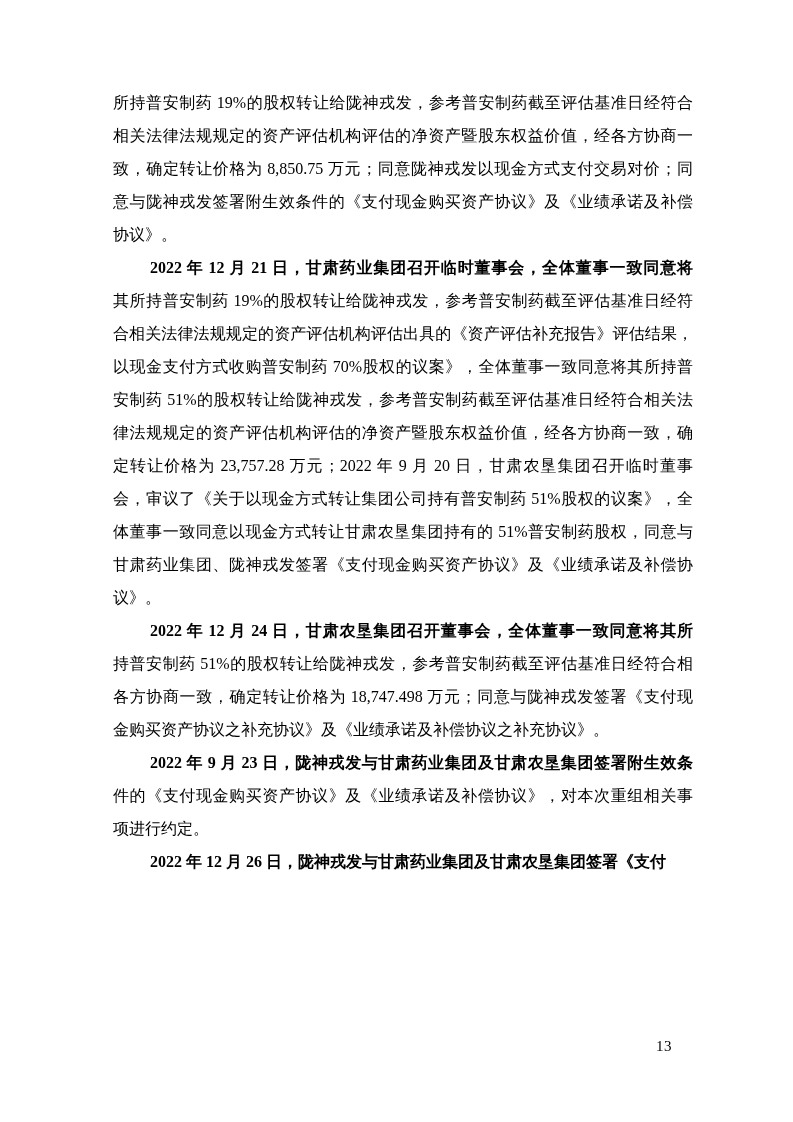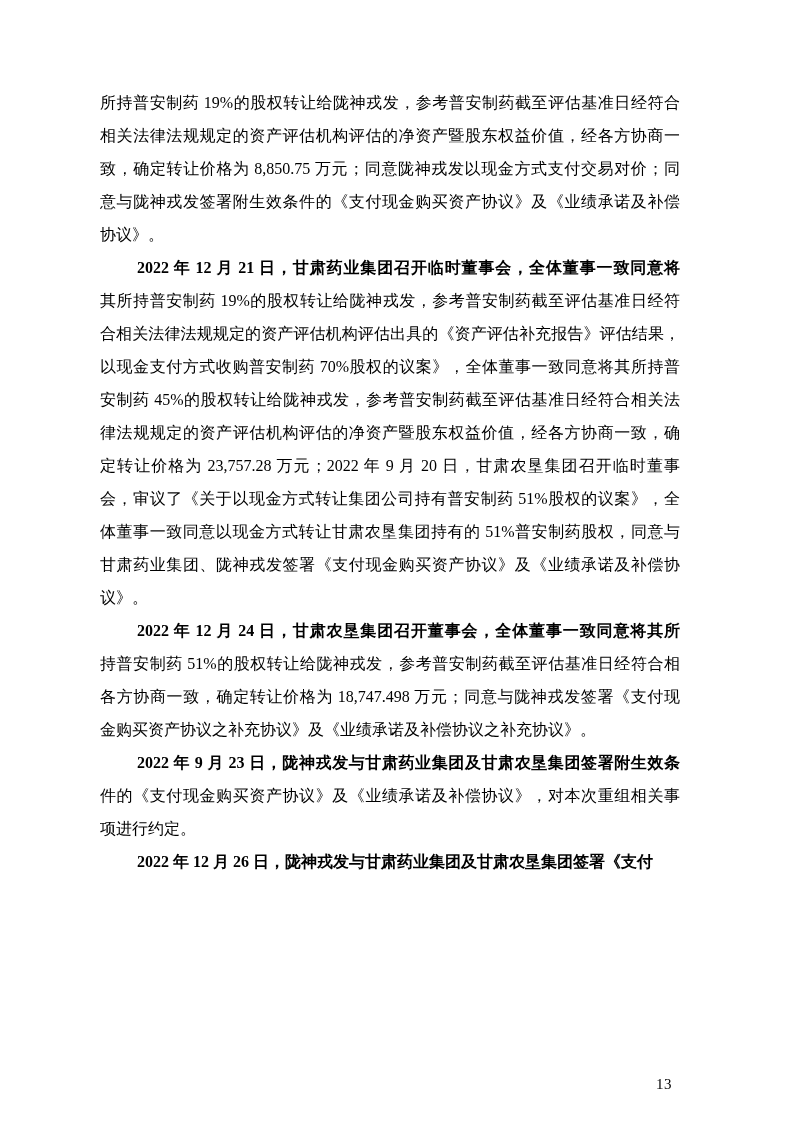--- a/index.html
+++ b/index.html
@@ -11,21 +11,21 @@
     position: relative;
     width: 793px;
     height: 1122px;
     background: #ffffff;
     overflow: hidden;
     font-family: "Liberation Serif", "DejaVu Serif", serif;
     color: #000000;
   }
   .doc-body {
     position: absolute;
-    left: 100px;
+    left: 113px;
     top: 86px;
     width: 580px;
     font-size: 16px;
     line-height: 33px;
     text-align: justify;
   }
   .para {
     margin: 0;
     padding: 0;
   }
@@ -37,21 +37,21 @@
   .line.last {
     text-align-last: left;
   }
   .para.indent .line.first {
     text-indent: 37px;
     font-weight: bold;
   }
   .page-number {
     position: absolute;
     left: 656px;
-    top: 1076px;
+    top: 1038px;
     font-size: 15px;
     line-height: 16px;
     color: #000000;
     letter-spacing: 0.5px;
   }
 </style>
 </head>
 <body>
 
 <div class="page">
@@ -63,21 +63,21 @@
         <div class="line">意与陇神戎发签署附生效条件的《支付现金购买资产协议》及《业绩承诺及补偿</div>
         <div class="line last">协议》。</div>
       </div>
       <div class="para indent">
         <div class="line first">2022 年 12 月 21 日，甘肃药业集团召开临时董事会，全体董事一致同意将</div>
         <div class="line">其所持普安制药 19%的股权转让给陇神戎发，参考普安制药截至评估基准日经符</div>
         <div class="line">合相关法律法规规定的资产评估机构评估出具的《资产评估补充报告》评估结果，</div>
       </div>
       <div class="para indent">
         <div class="line">以现金支付方式收购普安制药 70%股权的议案》，全体董事一致同意将其所持普</div>
-        <div class="line">安制药 45%的股权转让给陇神戎发，参考普安制药截至评估基准日经符合相关法</div>
+        <div class="line">安制药 51%的股权转让给陇神戎发，参考普安制药截至评估基准日经符合相关法</div>
         <div class="line">律法规规定的资产评估机构评估的净资产暨股东权益价值，经各方协商一致，确</div>
         <div class="line">定转让价格为 23,757.28 万元；2022 年 9 月 20 日，甘肃农垦集团召开临时董事</div>
         <div class="line">会，审议了《关于以现金方式转让集团公司持有普安制药 51%股权的议案》，全</div>
         <div class="line">体董事一致同意以现金方式转让甘肃农垦集团持有的 51%普安制药股权，同意与</div>
         <div class="line">甘肃药业集团、陇神戎发签署《支付现金购买资产协议》及《业绩承诺及补偿协</div>
         <div class="line last">议》。</div>
       </div>
       <div class="para indent">
         <div class="line first">2022 年 12 月 24 日，甘肃农垦集团召开董事会，全体董事一致同意将其所</div>
         <div class="line">持普安制药 51%的股权转让给陇神戎发，参考普安制药截至评估基准日经符合相</div>

